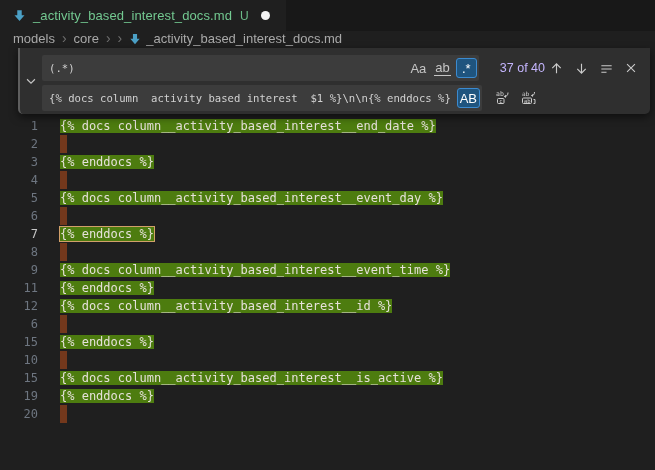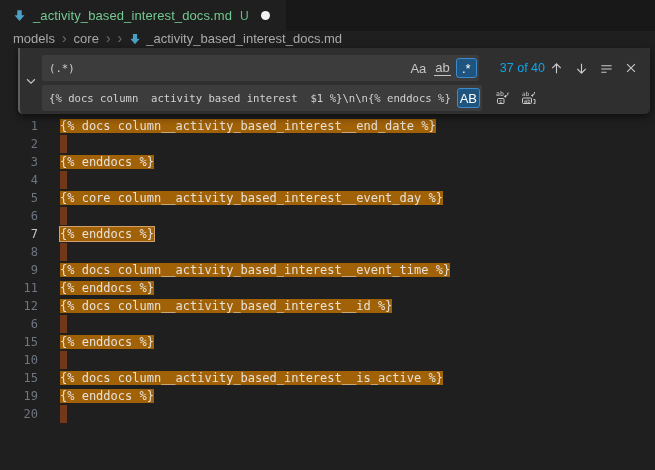--- a/index.html
+++ b/index.html
@@ -30,35 +30,35 @@
   .find-input{width:440px;height:26px;background:#3c3c3c;border-radius:2px;
     display:flex;align-items:center;padding-left:7px;box-sizing:border-box;
     font-family:"DejaVu Sans Mono",monospace;font-size:10.6px;color:#d2d2d2;}
   .input-text{flex:1;white-space:pre;overflow:hidden;}
   .opt{min-width:21px;height:20px;display:flex;align-items:center;justify-content:center;
     border-radius:3px;font-size:13px;color:#c5c5c5;margin-right:2px;
     border:1px solid transparent;box-sizing:border-box;
     font-family:"Liberation Sans",sans-serif;padding:0 2px;}
   .opt.active{background:#1f547e;border-color:#3c8bd0;color:#ffffff;}
   .ww-inner{border-bottom:1px solid currentColor;padding:0 1px 1px 1px;line-height:1;}
-  .count{margin-left:21px;font-size:12.5px;color:#0ea5e9;white-space:nowrap;}
+  .count{margin-left:21px;font-size:12.5px;color:#c4b5fd;white-space:nowrap;}
   .nav-group{margin-left:auto;display:flex;gap:3px;padding-right:2px;}
   .icon-btn{width:22px;height:22px;display:flex;align-items:center;justify-content:center;
     border-radius:4px;color:#cccccc;}
   .replace-actions{display:flex;gap:4px;margin-left:10px;}
   svg.glyph{display:block;}
   
   .editor{position:absolute;top:51px;left:0;right:0;bottom:0;overflow:hidden;background:#1f1f1f;}
   .lines{padding-top:66px;font-family:"DejaVu Sans Mono",monospace;font-size:12px;line-height:18px;}
   .line{height:18px;position:relative;white-space:pre;}
   .ln{position:absolute;left:0;top:0;width:38px;text-align:right;color:#6e7681;
     font-size:12px;line-height:18px;}
   .ln.cur{color:#c6c6c6;}
   .line-content{margin-left:60px;height:18px;}
-  .match{background:#a16207;color:#e6e1da;}
+  .match{background:#4d7c0f;color:#e6e1da;}
   .match.current{box-shadow:0 0 0 1px #d2a06a;}
   .strip{display:inline-block;width:7px;height:18px;background:#73381c;vertical-align:top;}
 </style>
 </head>
 <body>
 
 <div class="tabbar">
   <div class="tab">
     <svg class="glyph" width="13" height="13" viewBox="0 0 14 14">
       <path d="M7 13 L1.6 6.6 H4.6 V1.3 H9.4 V6.6 H12.4 Z" fill="#4ba0c6"></path>
@@ -152,21 +152,21 @@
     </div>
   </div>
 </div>
 
 <div class="editor">
   <div class="lines" id="lines">
       <div class="line"><span class="ln">1</span><div class="line-content"><span class="match">{% docs column__activity_based_interest__end_date %}</span></div></div>
       <div class="line"><span class="ln">2</span><div class="line-content"><span class="strip"></span></div></div>
       <div class="line"><span class="ln">3</span><div class="line-content"><span class="match">{% enddocs %}</span></div></div>
       <div class="line"><span class="ln">4</span><div class="line-content"><span class="strip"></span></div></div>
-      <div class="line"><span class="ln">5</span><div class="line-content"><span class="match">{% core column__activity_based_interest__event_day %}</span></div></div>
+      <div class="line"><span class="ln">5</span><div class="line-content"><span class="match">{% docs column__activity_based_interest__event_day %}</span></div></div>
       <div class="line"><span class="ln">6</span><div class="line-content"><span class="strip"></span></div></div>
       <div class="line"><span class="ln cur">7</span><div class="line-content"><span class="match current">{% enddocs %}</span></div></div>
       <div class="line"><span class="ln">8</span><div class="line-content"><span class="strip"></span></div></div>
       <div class="line"><span class="ln">9</span><div class="line-content"><span class="match">{% docs column__activity_based_interest__event_time %}</span></div></div>
       <div class="line"><span class="ln">11</span><div class="line-content"><span class="match">{% enddocs %}</span></div></div>
       <div class="line"><span class="ln">12</span><div class="line-content"><span class="match">{% docs column__activity_based_interest__id %}</span></div></div>
       <div class="line"><span class="ln">6</span><div class="line-content"><span class="strip"></span></div></div>
       <div class="line"><span class="ln">15</span><div class="line-content"><span class="match">{% enddocs %}</span></div></div>
       <div class="line"><span class="ln">10</span><div class="line-content"><span class="strip"></span></div></div>
       <div class="line"><span class="ln">15</span><div class="line-content"><span class="match">{% docs column__activity_based_interest__is_active %}</span></div></div>

